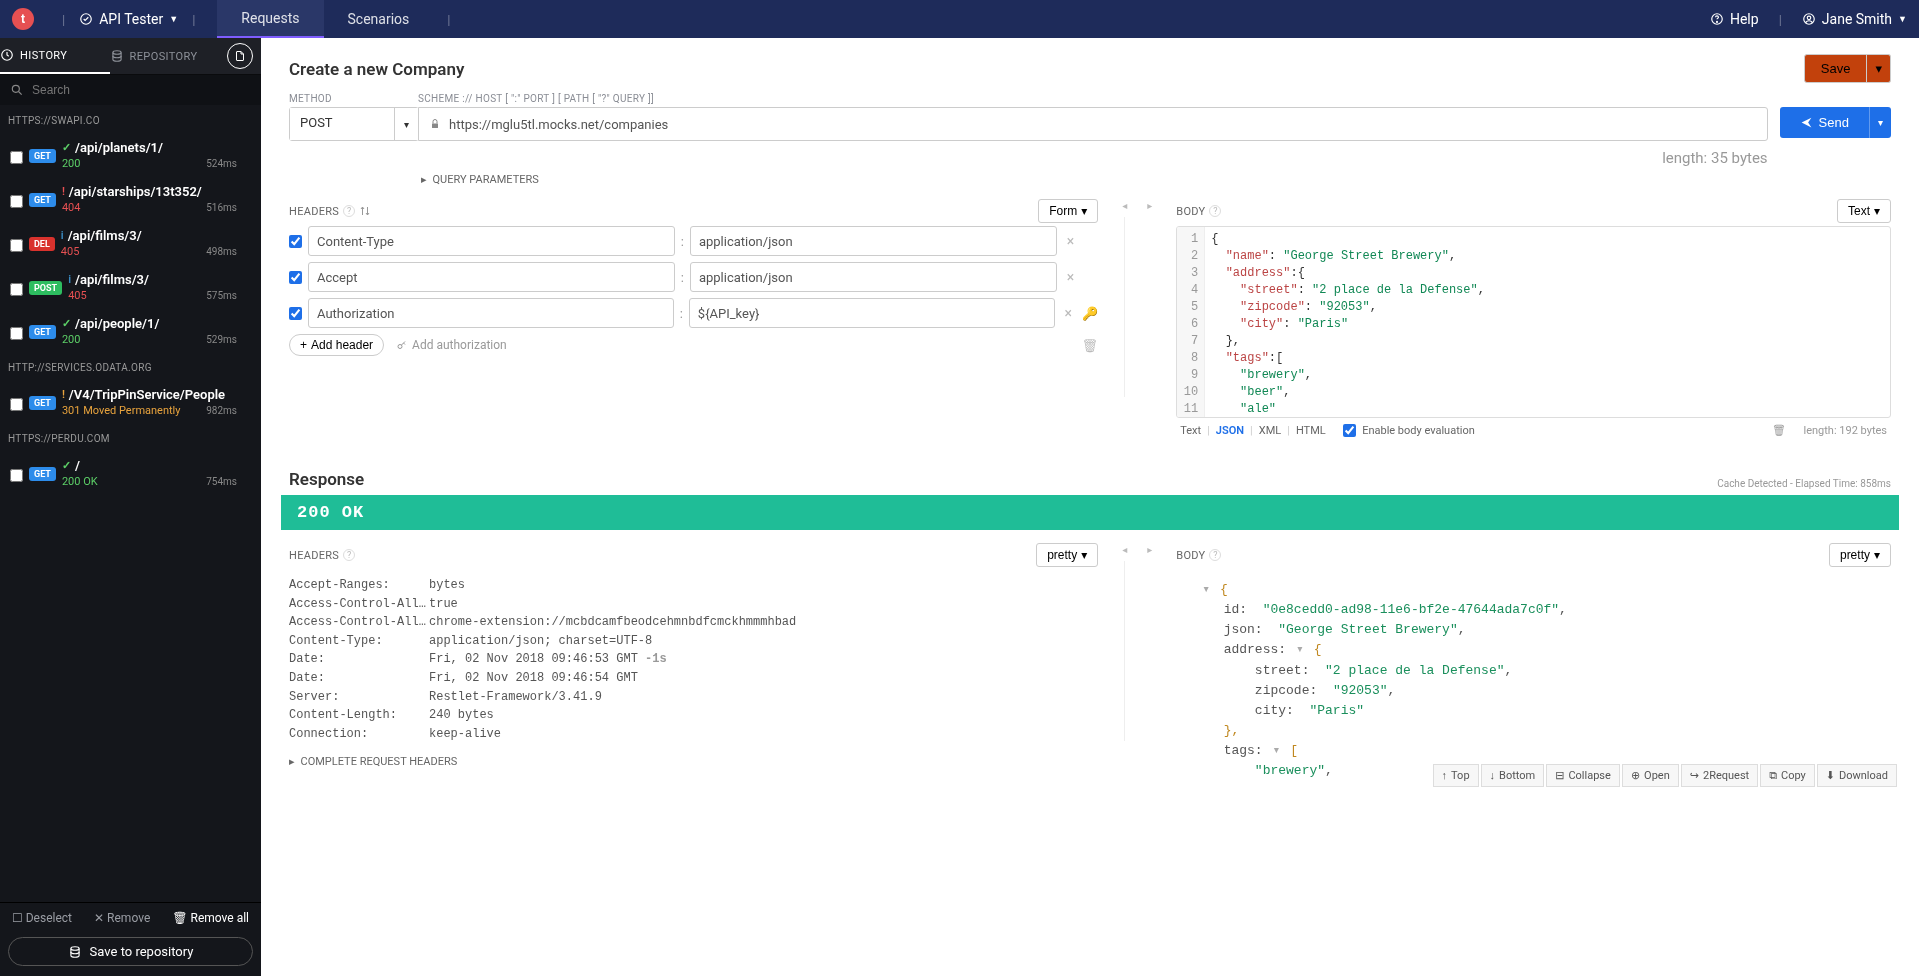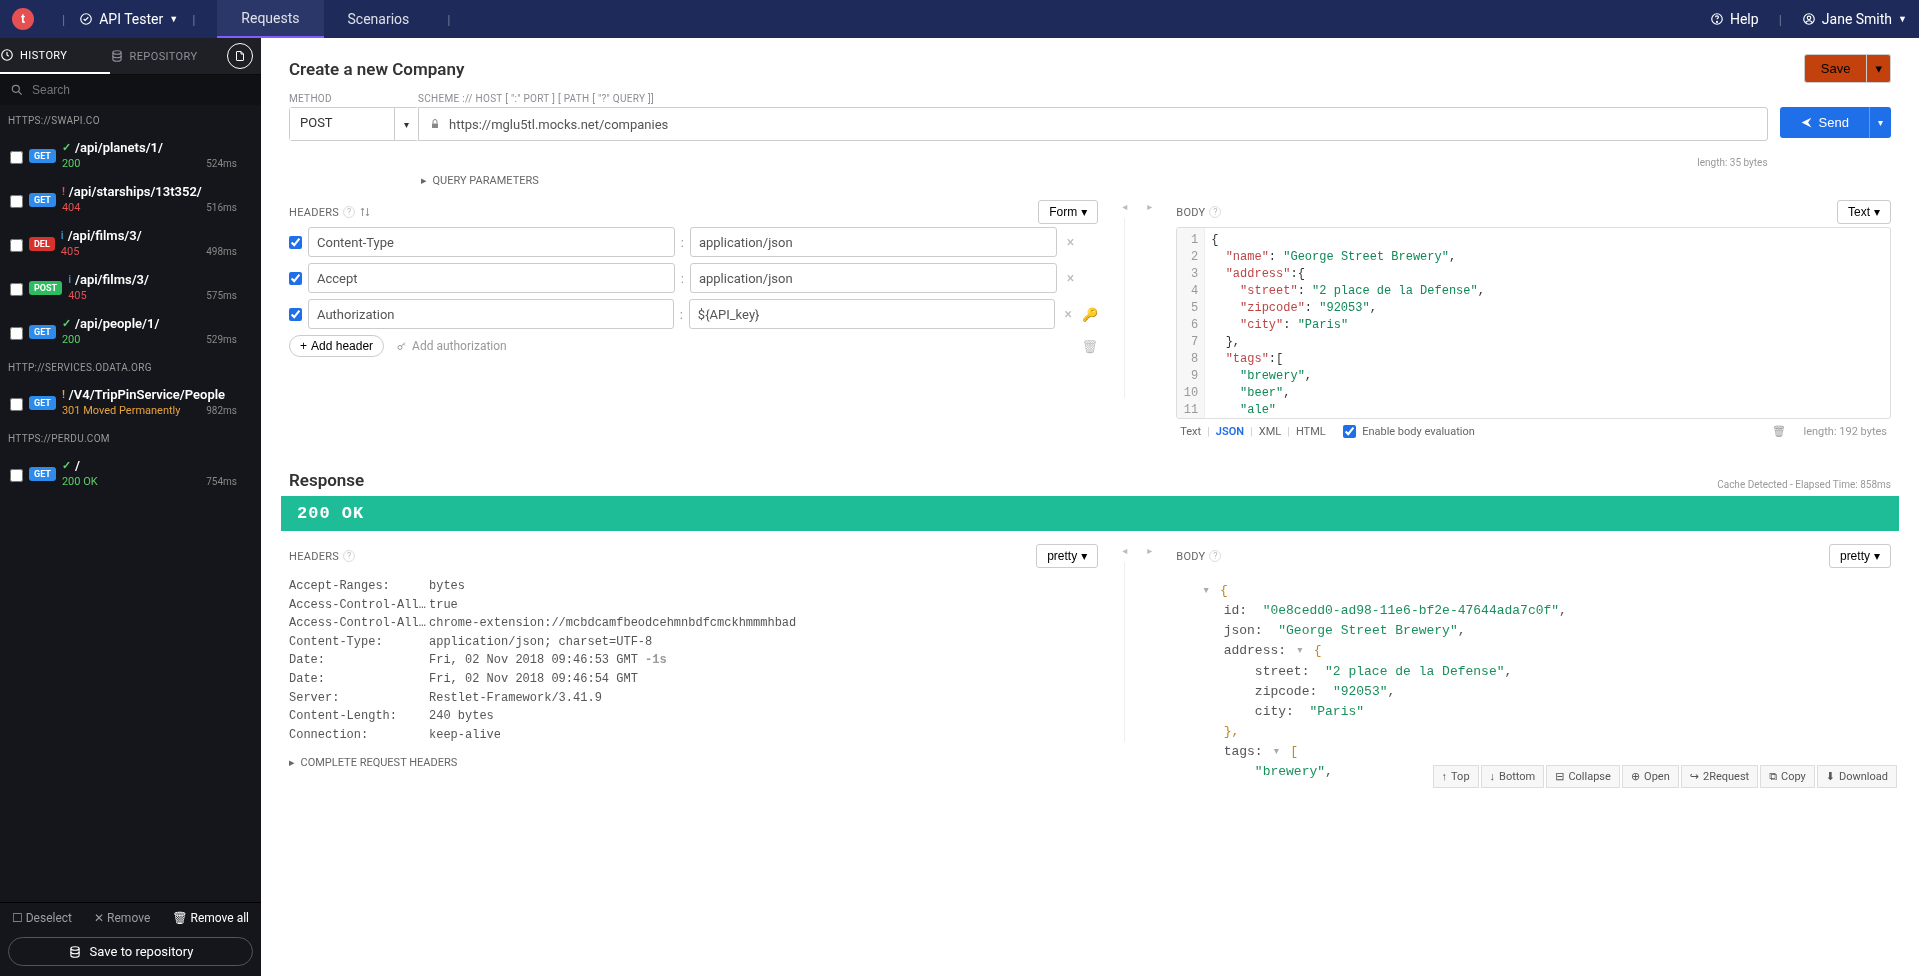--- a/index.html
+++ b/index.html
@@ -56,21 +56,21 @@
 .save-group .btn.dd { padding: 6px 8px; border-left: none; border-top-left-radius: 0; border-bottom-left-radius: 0; }
 .req-row { display: flex; padding: 0 28px; gap: 0; align-items: flex-start; }
 .method-col { width: 130px; }
 .url-col { flex: 1; margin-left: -1px; }
 .send-col { margin-left: 12px; }
 .field-label { font-size: 10px; color: #8a8d95; letter-spacing: 0.3px; margin-bottom: 3px; }
 .select-box { display: flex; border: 1px solid #ccc; border-radius: 3px; height: 34px; }
 .select-box .sel-val { flex: 1; padding: 7px 10px; background: #fff; border-top-right-radius:0; border-bottom-right-radius:0;}
 .select-box .sel-dd { width: 24px; display: flex; align-items: center; justify-content: center; border-left: 1px solid #ccc; font-size: 10px; background:#fff; }
 .url-input { display: flex; align-items: center; border: 1px solid #ccc; border-radius: 0 3px 3px 0; height: 34px; padding: 0 10px; gap: 8px; color: #555; }
-.url-meta { text-align: right; font-size: 10px; color: #999; margin-top: 16px; }
+.url-meta { text-align: right; font-size: 15px; color: #999; margin-top: 8px; }
 .send-group { display: flex; }
 .send-btn { background: #1e6fe8; color: #fff; border: none; padding: 8px 20px; border-radius: 3px 0 0 3px; font-size: 13px; display: flex; align-items: center; gap: 6px; cursor: pointer; }
 .send-dd { background: #1e6fe8; color: #fff; border: none; border-left: 1px solid rgba(255,255,255,0.3); padding: 8px 8px; border-radius: 0 3px 3px 0; cursor: pointer; font-size: 10px; }
 .qp-row { padding: 6px 28px 10px 160px; font-size: 11px; color: #666; display: flex; align-items: center; gap: 6px; }
 
 .split { display: flex; padding: 0 20px 16px; gap: 12px; }
 .panel { padding: 0 8px; }
 .panel.left { width: 51%; }
 .panel.right { flex: 1; }
 .split-divider { display: flex; flex-direction: column; align-items: center; gap: 4px; padding-top: 2px; color: #bbb; font-size: 10px; }

